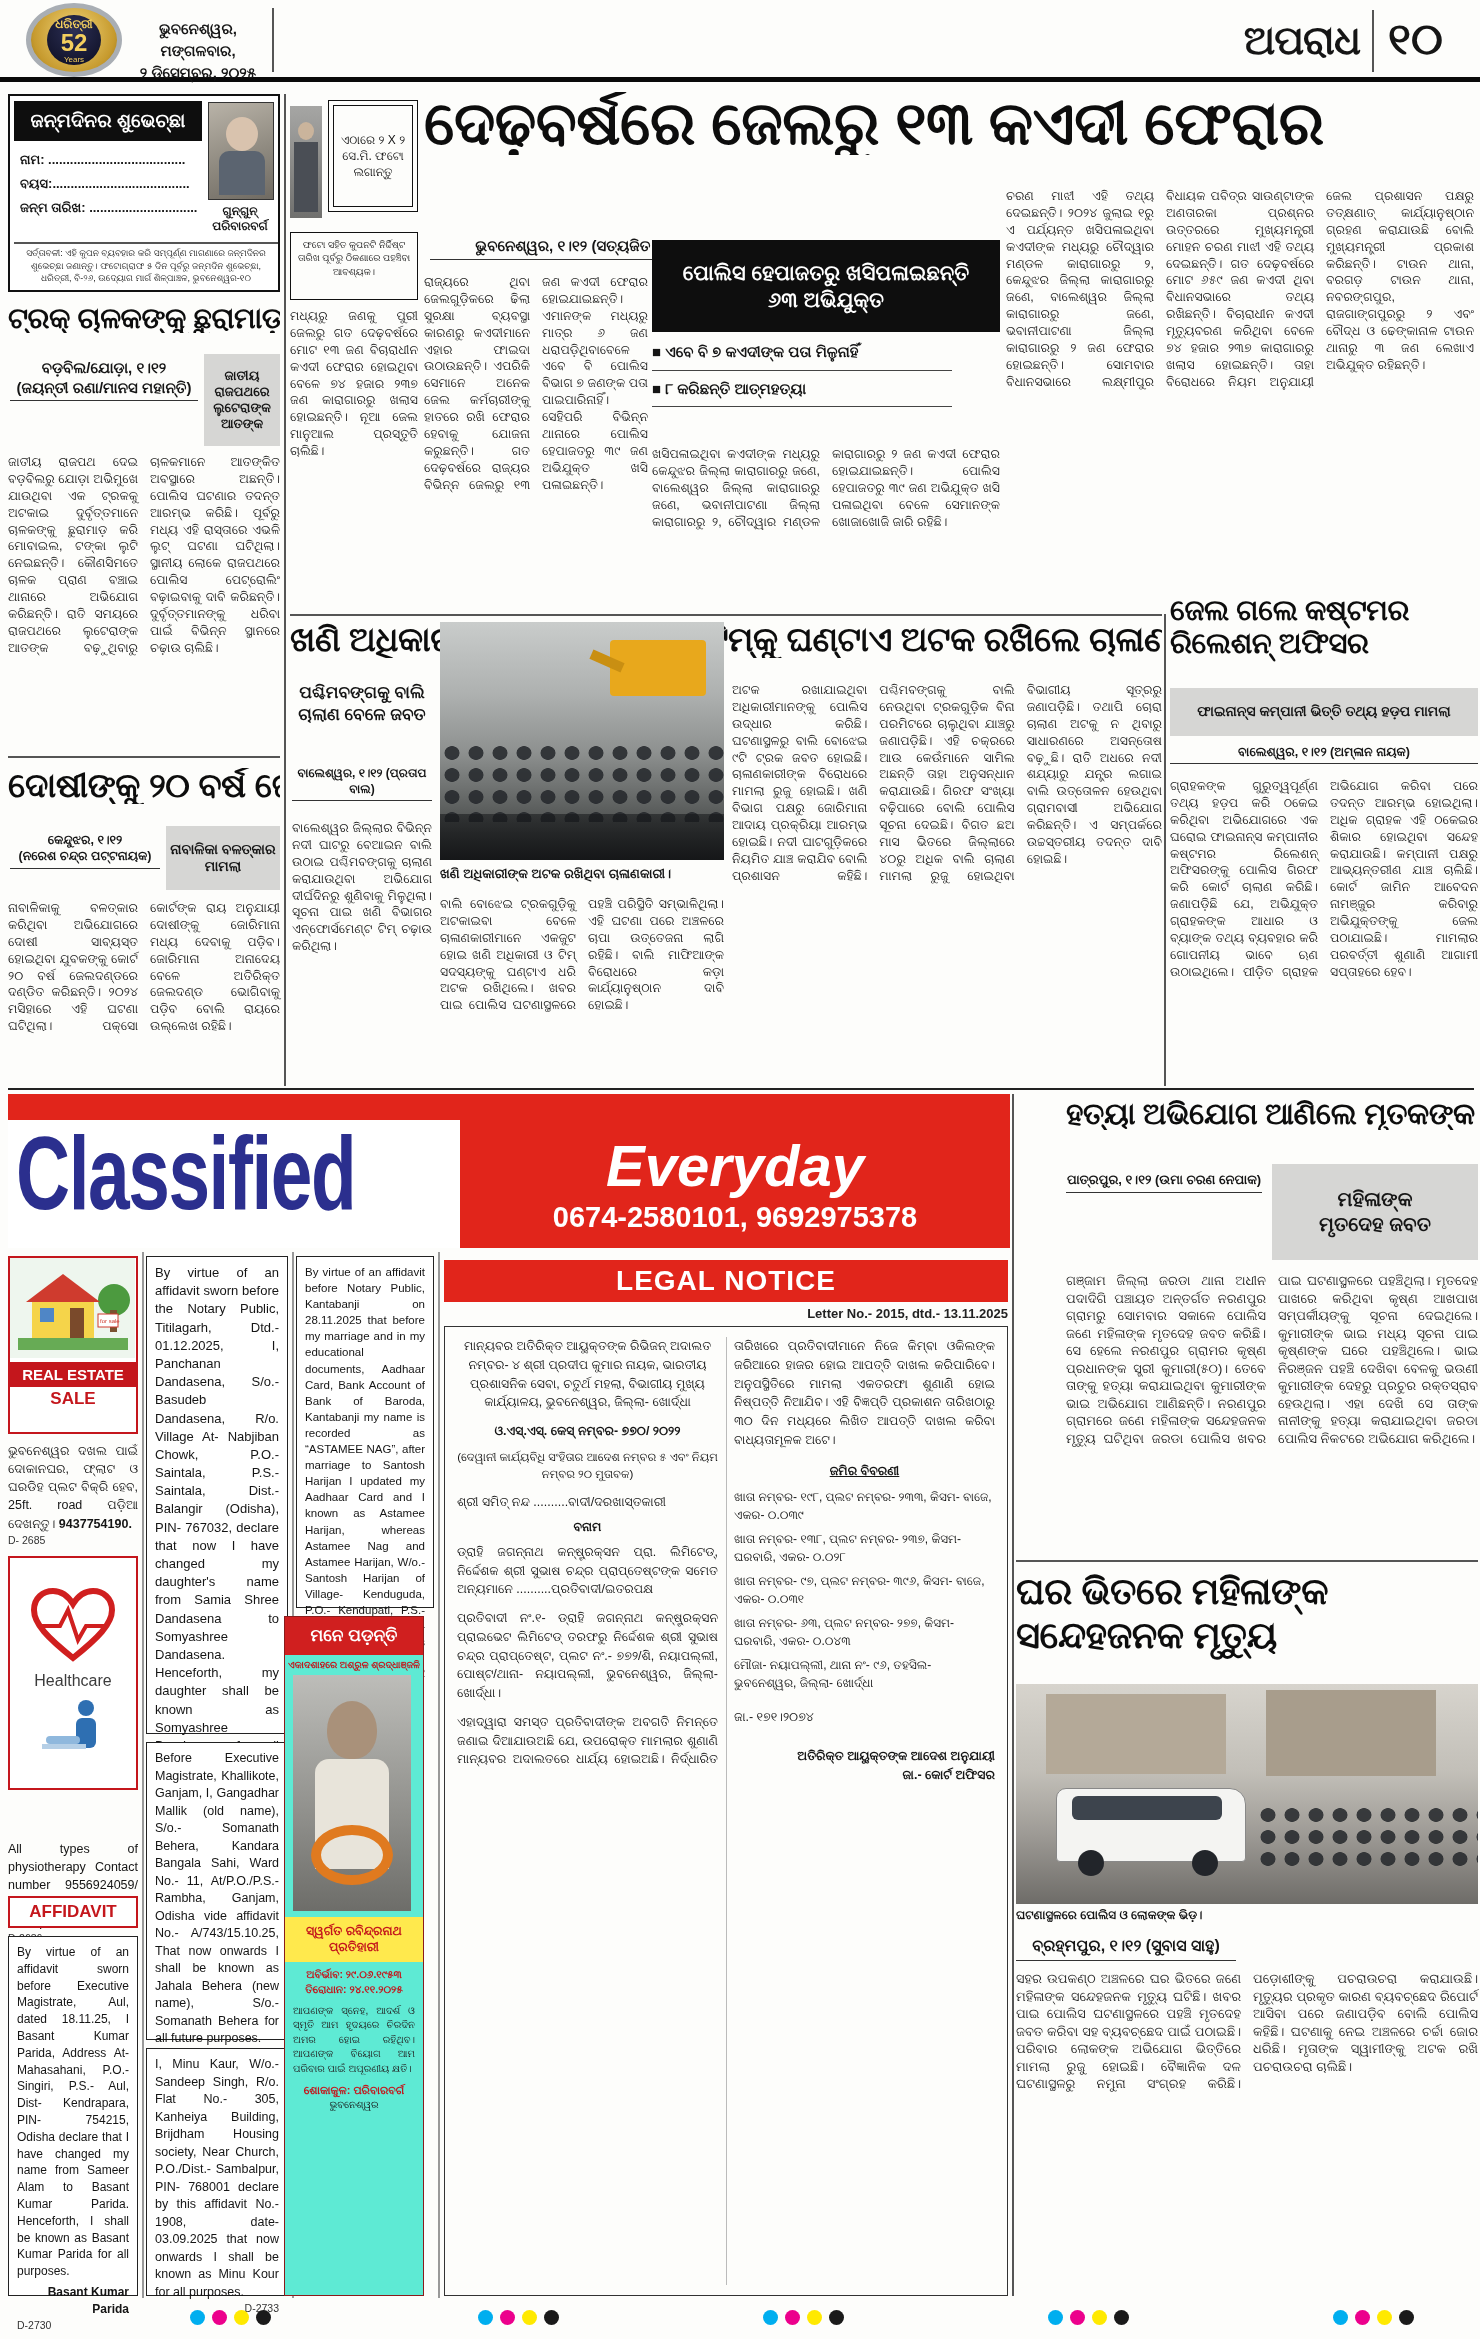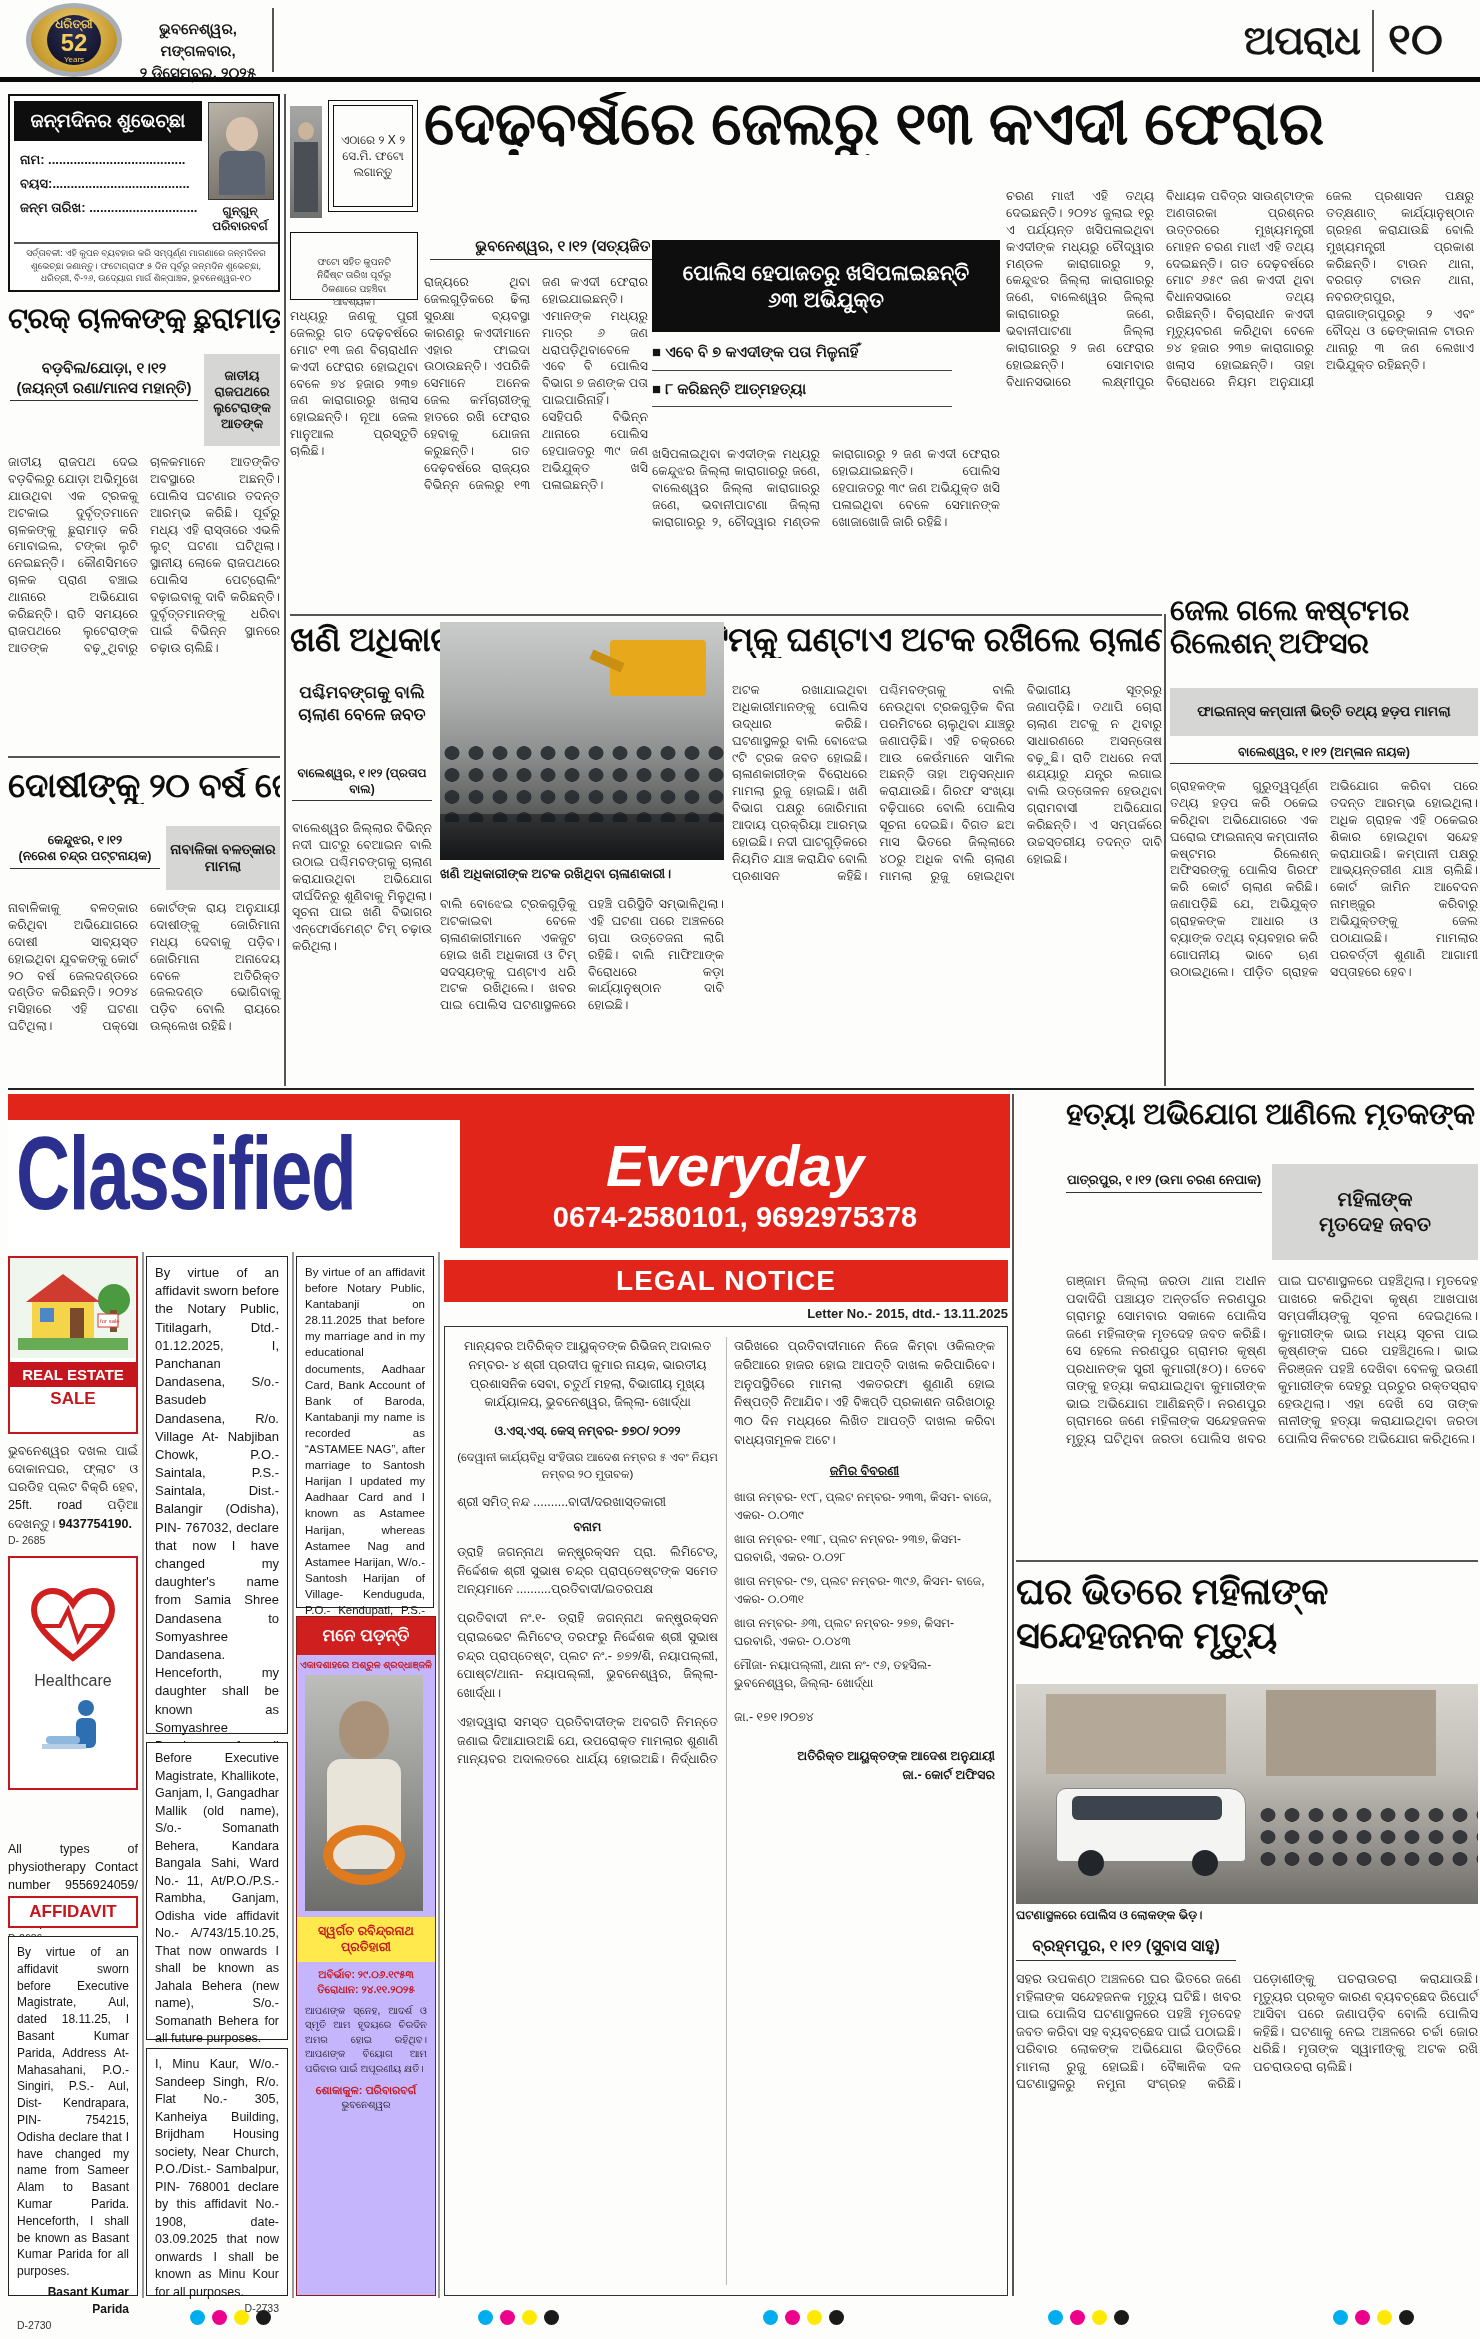--- a/index.html
+++ b/index.html
@@ -105,21 +105,21 @@
   <div class="photo" style="left:290px;top:106px;width:32px;height:112px;background:linear-gradient(180deg,#a6a6a4,#70706e);">
     <div class="abs" style="left:8px;top:16px;width:16px;height:18px;border-radius:50%;background:#cab49c;"></div>
     <div class="abs" style="left:4px;top:36px;width:24px;height:70px;background:#4a4e55;"></div>
   </div>
   <div class="abs c" style="left:328px;top:100px;width:90px;height:112px;border:1.5px solid #111;padding:4px;">
     <div style="border:1px solid #111;height:100%;display:flex;align-items:center;justify-content:center;font-size:12px;line-height:1.35;padding:3px;">ଏଠାରେ ୨ X ୨ ସେ.ମି. ଫଟୋ ଲଗାନ୍ତୁ</div>
   </div>
 
   <div class="abs hl nowrap" style="left:424px;top:92px;width:1050px;font-size:60px;">ଦେଢ଼ବର୍ଷରେ ଜେଲରୁ ୧୩ କଏଦୀ ଫେରାର</div>
 
-  <div class="abs c" style="left:290px;top:232px;width:128px;height:68px;border:1.5px solid #111;font-size:9.5px;line-height:1.4;padding:22px;">ଫଟୋ ସହିତ କୁପନଟି ନିର୍ଦ୍ଦିଷ୍ଟ ତାରିଖ ପୂର୍ବରୁ ଠିକଣାରେ ପହଞ୍ଚିବା ଆବଶ୍ୟକ।</div>
+  <div class="abs c" style="left:290px;top:232px;width:128px;height:68px;border:1.5px solid #111;font-size:9.5px;line-height:1.4;padding:5px;">ଫଟୋ ସହିତ କୁପନଟି ନିର୍ଦ୍ଦିଷ୍ଟ ତାରିଖ ପୂର୍ବରୁ ଠିକଣାରେ ପହଞ୍ଚିବା ଆବଶ୍ୟକ।</div>
 
   <div class="abs byline byline-u" style="left:430px;top:236px;width:310px;font-size:15px;">ଭୁବନେଶ୍ୱର, ୧।୧୨ (ସତ୍ୟଜିତ ରାଉତ)</div>
 
   <div class="abs blackbox" style="left:652px;top:240px;width:348px;height:92px;font-size:21px;padding:6px 20px;">ପୋଲିସ ହେପାଜତରୁ ଖସିପଳାଇଛନ୍ତି ୬୩ ଅଭିଯୁକ୍ତ</div>
 
   <div class="abs" style="left:652px;top:340px;width:300px;">
     <div class="b" style="font-size:15px;line-height:1.3;border-bottom:1.5px solid #444;padding:2px 0 8px 0;">
       <span>■ </span><span>ଏବେ ବି ୭ କଏଦୀଙ୍କ ପତା ମିଳୁନାହିଁ</span>
     </div>
     <div class="b" style="font-size:15px;line-height:1.3;border-bottom:1.5px solid #444;padding:8px 0;">
@@ -253,21 +253,21 @@
   <div class="abs adbox" style="left:146px;top:2048px;width:142px;height:248px;font-size:12.5px;">
     <span>I, Minu Kaur, W/o.- Sandeep Singh, R/o. Flat No.- 305, Kanheiya Building, Brijdham Housing society, Near Church, P.O./Dist.- Sambalpur, PIN- 768001 declare by this affidavit No.- 1908, date- 03.09.2025 that now onwards I shall be known as Minu Kour for all purposes.</span>
     <div class="ref r">D-2733</div>
   </div>
 
   <div class="abs adbox" style="left:296px;top:1256px;width:138px;height:352px;font-size:11.5px;">
     <span>By virtue of an affidavit before Notary Public, Kantabanji on 28.11.2025 that before my marriage and in my educational documents, Aadhaar Card, Bank Account of Bank of Baroda, Kantabanji my name is recorded as “ASTAMEE NAG”, after marriage to Santosh Harijan I updated my Aadhaar Card and I known as Astamee Harijan, whereas Astamee Nag and Astamee Harijan, W/o.- Santosh Harijan of Village- Kenduguda, P.O.- Kendupati, P.S.- Khariar, Dist.- Nuapada, Odisha is same and one person.</span>
     <div class="ref r">D-2732</div>
   </div>
 
-  <div class="abs" style="left:296px;top:1616px;width:140px;height:680px;border:1.5px solid #8a1b1b;background:#c4b5fd;">
+  <div class="abs" style="left:284px;top:1616px;width:140px;height:680px;border:1.5px solid #8a1b1b;background:#5eead4;">
     <div class="obit-hd" style="height:38px;font-size:17px;">ମନେ ପଡ଼ନ୍ତି</div>
     <div class="c" style="color:#c4161c;font-size:9.5px;font-weight:bold;padding:4px 2px;">ଏକାଦଶାହରେ ଅଶ୍ରୁଳ ଶ୍ରଦ୍ଧାଞ୍ଜଳି</div>
     <div class="photo" style="position:relative;margin:0 8px;width:118px;height:236px;background:linear-gradient(180deg,#bdbdb9,#8f8f8b 60%,#6d6d69);">
       <div class="abs" style="left:34px;top:26px;width:50px;height:58px;border-radius:50% 50% 46% 46%;background:#a9917a;"></div>
       <div class="abs" style="left:22px;top:84px;width:74px;height:110px;border-radius:14px 14px 0 0;background:#e8e4da;"></div>
       <div class="abs" style="left:18px;top:150px;width:82px;height:60px;border-radius:50%;border:10px solid #e07a1f;background:transparent;"></div>
     </div>
     <div class="c" style="background:#ffe94d;color:#c4161c;font-weight:bold;font-size:12.5px;padding:6px 3px;margin-top:6px;line-height:1.3;">ସ୍ୱର୍ଗତ ରବିନ୍ଦ୍ରନାଥ ପ୍ରତିହାରୀ</div>
     <div class="c b" style="color:#c4161c;font-size:10.5px;margin-top:6px;">ଅବିର୍ଭାବ: ୨୯.୦୬.୧୯୫୩</div>
     <div class="c b" style="color:#c4161c;font-size:10.5px;margin-top:2px;">ତିରୋଧାନ: ୨୪.୧୧.୨୦୨୫</div>

